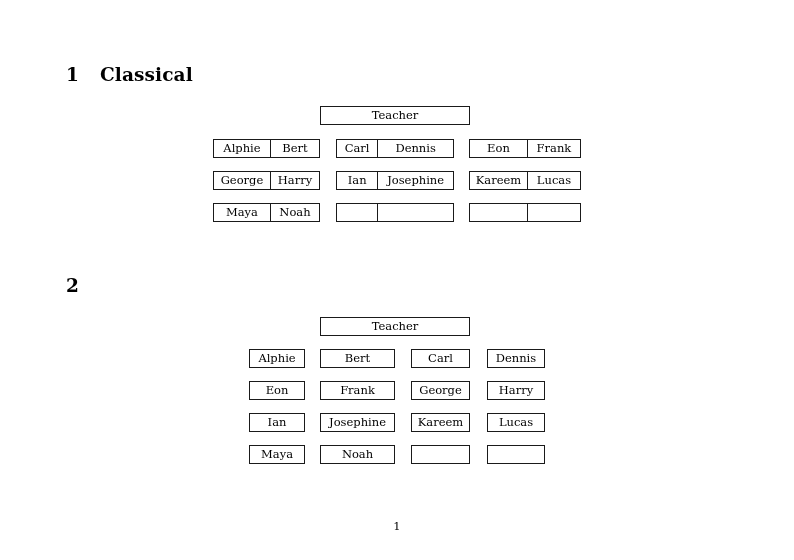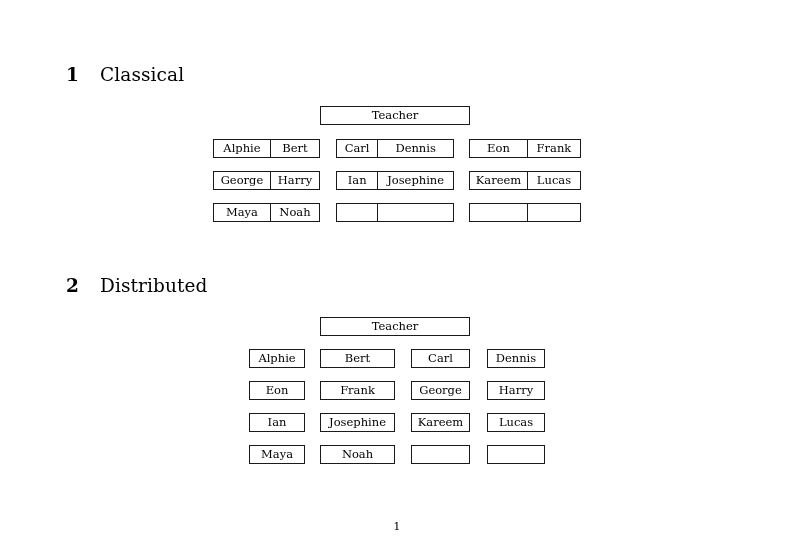--- a/index.html
+++ b/index.html
@@ -35,21 +35,21 @@
     font-size: 18.5px;
     letter-spacing: 0.1px;
     white-space: nowrap;
   }
   .section-heading .sec-num {
     display: inline-block;
     width: 34px;
     font-weight: bold;
   }
   .section-heading .sec-title {
-    font-weight: normal;
+    font-weight: bold;
   }
 
   #heading-classical   { top: 64px; }
   #heading-distributed { top: 275px; }
 
   
   .nbox {
     position: absolute;
     box-sizing: border-box;
     border: 1px solid #1a1a1a;
@@ -156,21 +156,20 @@
     <span class="gcell" style="width:58px;">Kareem</span>
     <span class="gcell" style="width:54px;">Lucas</span>
   </div>
   <div class="group-table" style="top:203px; left:469px; width:112px;">
     <span class="gcell" style="width:58px;"></span>
     <span class="gcell" style="width:54px;"></span>
   </div>
 
   <div class="section-heading" id="heading-distributed">
     <span class="sec-num">2</span>
-    <span class="sec-title">Distributed</span>
   </div>
 
   <div class="teacher-box" style="top:317px;">Teacher</div>
 
   <div class="nbox" style="top:349px; left:249px; width:56px;">Alphie</div>
   <div class="nbox" style="top:349px; left:320px; width:75px;">Bert</div>
   <div class="nbox" style="top:349px; left:411px; width:59px;">Carl</div>
   <div class="nbox" style="top:349px; left:487px; width:58px;">Dennis</div>
 
   <div class="nbox" style="top:381px; left:249px; width:56px;">Eon</div>

